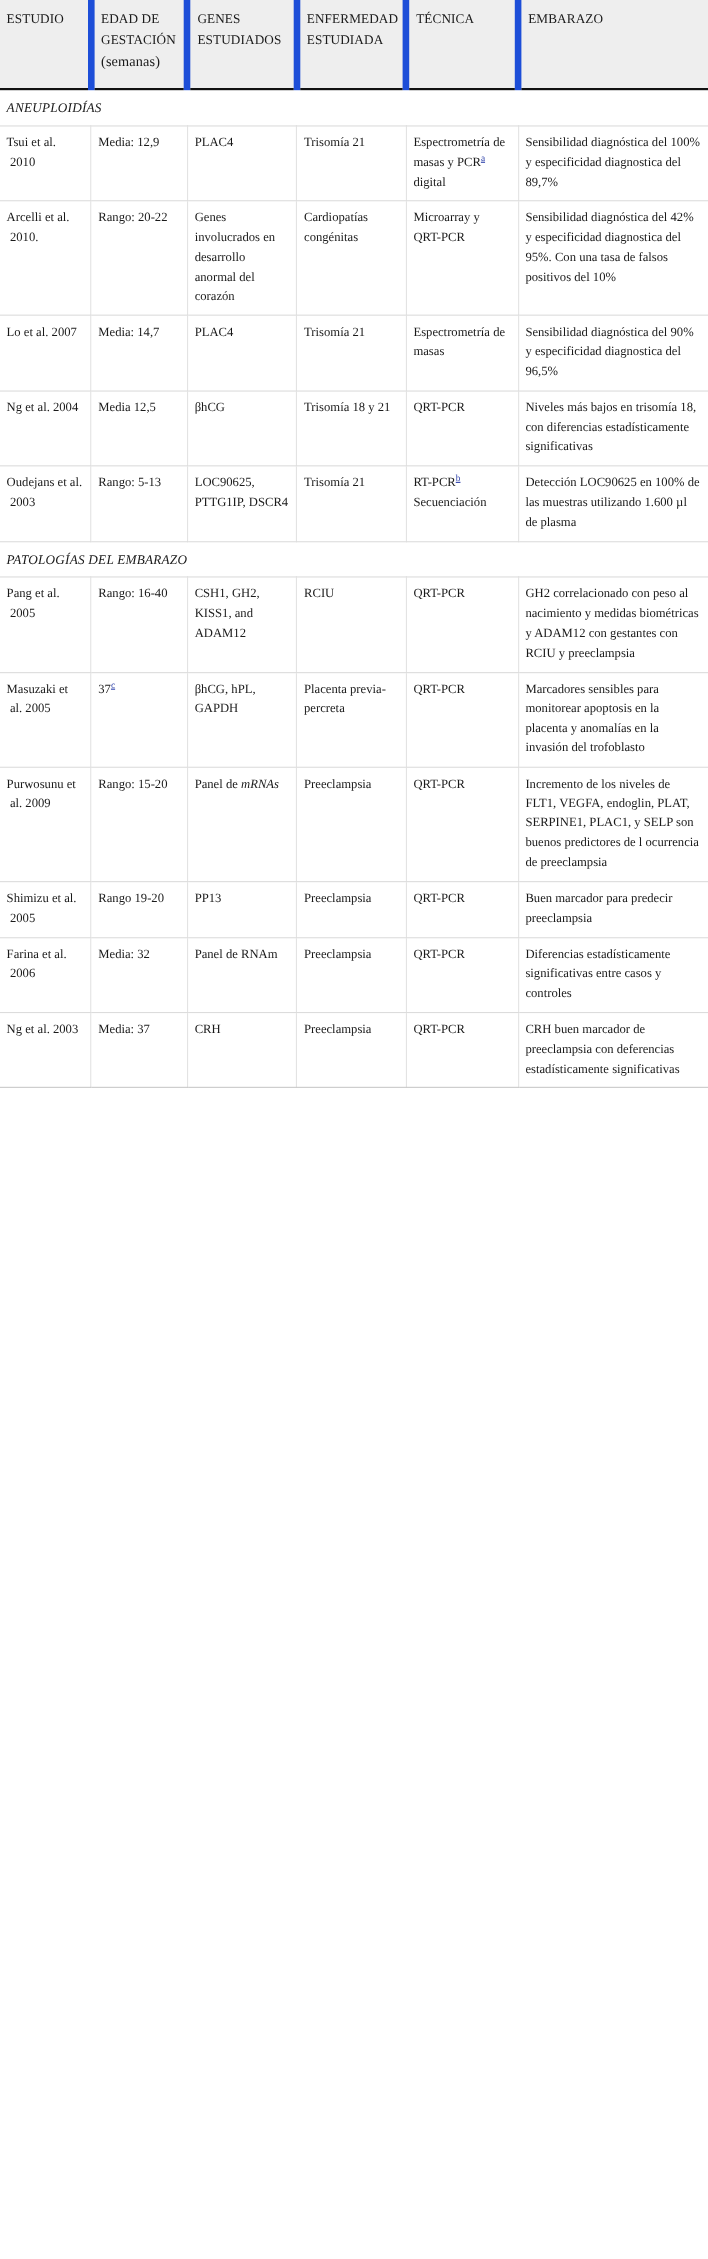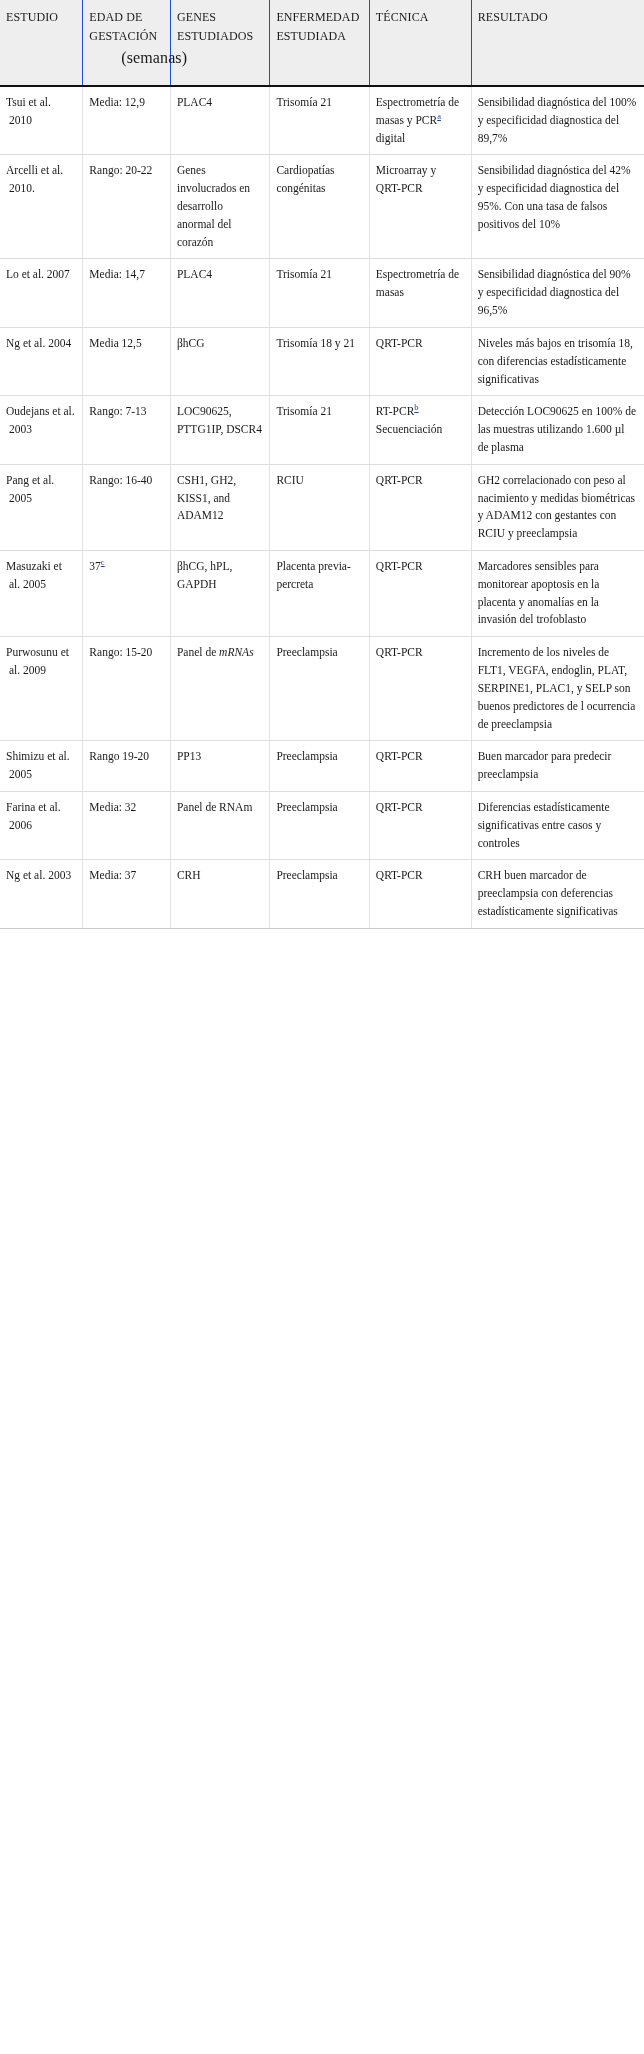--- a/index.html
+++ b/index.html
@@ -33,28 +33,27 @@
     background: #eeeeee;
   }
   thead th {
     font-weight: normal;
     text-align: left;
     vertical-align: top;
     padding: 8px 5px 14px 6px;
     font-size: 12px;
     letter-spacing: 0.1px;
     border-bottom: 2px solid #111111;
-    border-right: 1px solid #1d4ed8;
+    border-right: 6px solid #1d4ed8;
   }
   thead th:last-child { border-right: none; }
   thead th .sub {
     display: block;
-    font-size: 16px;
+    font-size: 13px;
     padding-top: 1px;
-    margin-left: 32px;
   }
 
   
   tr.section-row td {
     font-style: italic;
     font-size: 12px;
     padding: 7px 6px 6px 6px;
     border-bottom: 1px solid #dcdcdc;
     border-top: 1px solid #dcdcdc;
     letter-spacing: 0.2px;
@@ -107,24 +106,27 @@
       <col class="c4">
       <col class="c5">
   </colgroup>
   <thead>
     <tr>
         <th><span>ESTUDIO</span></th>
         <th><span>EDAD DE GESTACIÓN</span><span class="sub">(semanas)</span></th>
         <th><span>GENES ESTUDIADOS</span></th>
         <th><span>ENFERMEDAD ESTUDIADA</span></th>
         <th><span>TÉCNICA</span></th>
-        <th><span>RESULTADO</span></th>
+        <th><span>EMBARAZO</span></th>
       </tr>
   </thead>
   <tbody>
+      <tr class="section-row first">
+        <td colspan="6">ANEUPLOIDÍAS</td>
+      </tr>
       <tr>
         <td class="col-estudio">Tsui et al. 2010</td>
         <td class="col-edad"><span>Media: 12,9</span></td>
         <td class="col-genes">PLAC4</td>
         <td class="col-enfermedad">Trisomía 21</td>
         <td class="col-tecnica"><span>Espectrometría de masas y PCR</span><sup class="fn"><a href="#">a</a></sup><span> digital</span></td>
         <td class="col-resultado">Sensibilidad diagnóstica del 100% y especificidad diagnostica del 89,7%</td>
       </tr>
       <tr>
         <td class="col-estudio">Arcelli et al. 2010.</td>
@@ -145,26 +147,29 @@
       <tr>
         <td class="col-estudio">Ng et al. 2004</td>
         <td class="col-edad"><span>Media 12,5</span></td>
         <td class="col-genes">βhCG</td>
         <td class="col-enfermedad">Trisomía 18 y 21</td>
         <td class="col-tecnica"><span>QRT-PCR</span></td>
         <td class="col-resultado">Niveles más bajos en trisomía 18, con diferencias estadísticamente significativas</td>
       </tr>
       <tr>
         <td class="col-estudio">Oudejans et al. 2003</td>
-        <td class="col-edad"><span>Rango: 7-13</span></td>
+        <td class="col-edad"><span>Rango: 5-13</span></td>
         <td class="col-genes">LOC90625, PTTG1IP, DSCR4</td>
         <td class="col-enfermedad">Trisomía 21</td>
         <td class="col-tecnica"><span>RT-PCR</span><sup class="fn"><a href="#">b</a></sup><span> Secuenciación</span></td>
         <td class="col-resultado">Detección LOC90625 en 100% de las muestras utilizando 1.600 µl de plasma</td>
       </tr>
+      <tr class="section-row">
+        <td colspan="6">PATOLOGÍAS DEL EMBARAZO</td>
+      </tr>
       <tr>
         <td class="col-estudio">Pang et al. 2005</td>
         <td class="col-edad"><span>Rango: 16-40</span></td>
         <td class="col-genes">CSH1, GH2, KISS1, and ADAM12</td>
         <td class="col-enfermedad">RCIU</td>
         <td class="col-tecnica"><span>QRT-PCR</span></td>
         <td class="col-resultado">GH2 correlacionado con peso al nacimiento y medidas biométricas y ADAM12 con gestantes con RCIU y preeclampsia</td>
       </tr>
       <tr>
         <td class="col-estudio">Masuzaki et al. 2005</td>

